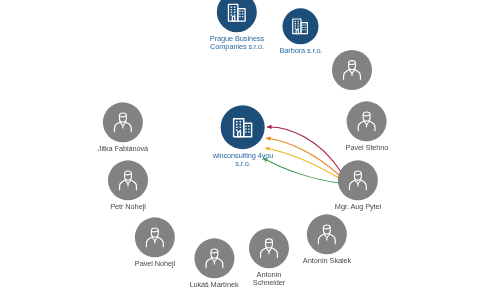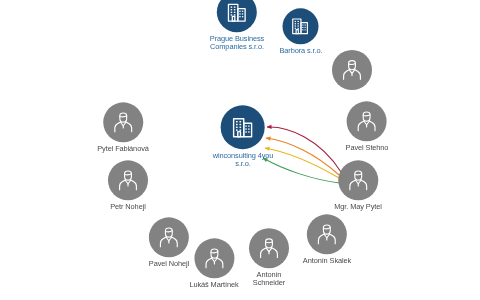--- a/index.html
+++ b/index.html
@@ -215,36 +215,36 @@
             <svg class="icon-svg" width="24" height="24" viewBox="0 0 24 24" fill="none" stroke="#ffffff" stroke-width="1.15" stroke-linecap="round" stroke-linejoin="round">
               <path d="M8.6 5.2c0-1.6 1.5-2.6 3.4-2.6s3.4 1 3.4 2.6v3.1c0 1.9-1.5 3.4-3.4 3.4S8.6 10.2 8.6 8.3z"></path>
               <path d="M8.6 6.1c1.9.5 4.9.5 6.8-.6"></path>
               <path d="M9.3 11.6 6.2 13.4c-1.6.9-2.6 2.6-2.6 4.5v3.4"></path>
               <path d="M14.7 11.6l3.1 1.8c1.6.9 2.6 2.6 2.6 4.5v3.4"></path>
               <path d="M9.3 11.9 12 15.4l2.7-3.5"></path>
               <path d="M12 15.4v2.2"></path>
             </svg>
           </span>
         </div>
-        <div class="node-label">Pytel Fabiánová</div>
+        <div class="node-label">Jitka Fabiánová</div>
       </div>
       <div class="node node-person" style="left: 358px; top: 186px;">
         <div class="node-circle" style="width: 40px; height: 40px;">
           <span>
             <svg class="icon-svg" width="24" height="24" viewBox="0 0 24 24" fill="none" stroke="#ffffff" stroke-width="1.15" stroke-linecap="round" stroke-linejoin="round">
               <path d="M8.6 5.2c0-1.6 1.5-2.6 3.4-2.6s3.4 1 3.4 2.6v3.1c0 1.9-1.5 3.4-3.4 3.4S8.6 10.2 8.6 8.3z"></path>
               <path d="M8.6 6.1c1.9.5 4.9.5 6.8-.6"></path>
               <path d="M9.3 11.6 6.2 13.4c-1.6.9-2.6 2.6-2.6 4.5v3.4"></path>
               <path d="M14.7 11.6l3.1 1.8c1.6.9 2.6 2.6 2.6 4.5v3.4"></path>
               <path d="M9.3 11.9 12 15.4l2.7-3.5"></path>
               <path d="M12 15.4v2.2"></path>
             </svg>
           </span>
         </div>
-        <div class="node-label">Mgr. May Pytel</div>
+        <div class="node-label">Mgr. Aug Pytel</div>
       </div>
       <div class="node node-person" style="left: 128px; top: 186px;">
         <div class="node-circle" style="width: 40px; height: 40px;">
           <span>
             <svg class="icon-svg" width="24" height="24" viewBox="0 0 24 24" fill="none" stroke="#ffffff" stroke-width="1.15" stroke-linecap="round" stroke-linejoin="round">
               <path d="M8.6 5.2c0-1.6 1.5-2.6 3.4-2.6s3.4 1 3.4 2.6v3.1c0 1.9-1.5 3.4-3.4 3.4S8.6 10.2 8.6 8.3z"></path>
               <path d="M8.6 6.1c1.9.5 4.9.5 6.8-.6"></path>
               <path d="M9.3 11.6 6.2 13.4c-1.6.9-2.6 2.6-2.6 4.5v3.4"></path>
               <path d="M14.7 11.6l3.1 1.8c1.6.9 2.6 2.6 2.6 4.5v3.4"></path>
               <path d="M9.3 11.9 12 15.4l2.7-3.5"></path>
@@ -262,21 +262,21 @@
               <path d="M8.6 6.1c1.9.5 4.9.5 6.8-.6"></path>
               <path d="M9.3 11.6 6.2 13.4c-1.6.9-2.6 2.6-2.6 4.5v3.4"></path>
               <path d="M14.7 11.6l3.1 1.8c1.6.9 2.6 2.6 2.6 4.5v3.4"></path>
               <path d="M9.3 11.9 12 15.4l2.7-3.5"></path>
               <path d="M12 15.4v2.2"></path>
             </svg>
           </span>
         </div>
         <div class="node-label">Antonín Skalek</div>
       </div>
-      <div class="node node-person" style="left: 169px; top: 243px;">
+      <div class="node node-person" style="left: 155px; top: 243px;">
         <div class="node-circle" style="width: 40px; height: 40px;">
           <span>
             <svg class="icon-svg" width="24" height="24" viewBox="0 0 24 24" fill="none" stroke="#ffffff" stroke-width="1.15" stroke-linecap="round" stroke-linejoin="round">
               <path d="M8.6 5.2c0-1.6 1.5-2.6 3.4-2.6s3.4 1 3.4 2.6v3.1c0 1.9-1.5 3.4-3.4 3.4S8.6 10.2 8.6 8.3z"></path>
               <path d="M8.6 6.1c1.9.5 4.9.5 6.8-.6"></path>
               <path d="M9.3 11.6 6.2 13.4c-1.6.9-2.6 2.6-2.6 4.5v3.4"></path>
               <path d="M14.7 11.6l3.1 1.8c1.6.9 2.6 2.6 2.6 4.5v3.4"></path>
               <path d="M9.3 11.9 12 15.4l2.7-3.5"></path>
               <path d="M12 15.4v2.2"></path>
             </svg>

